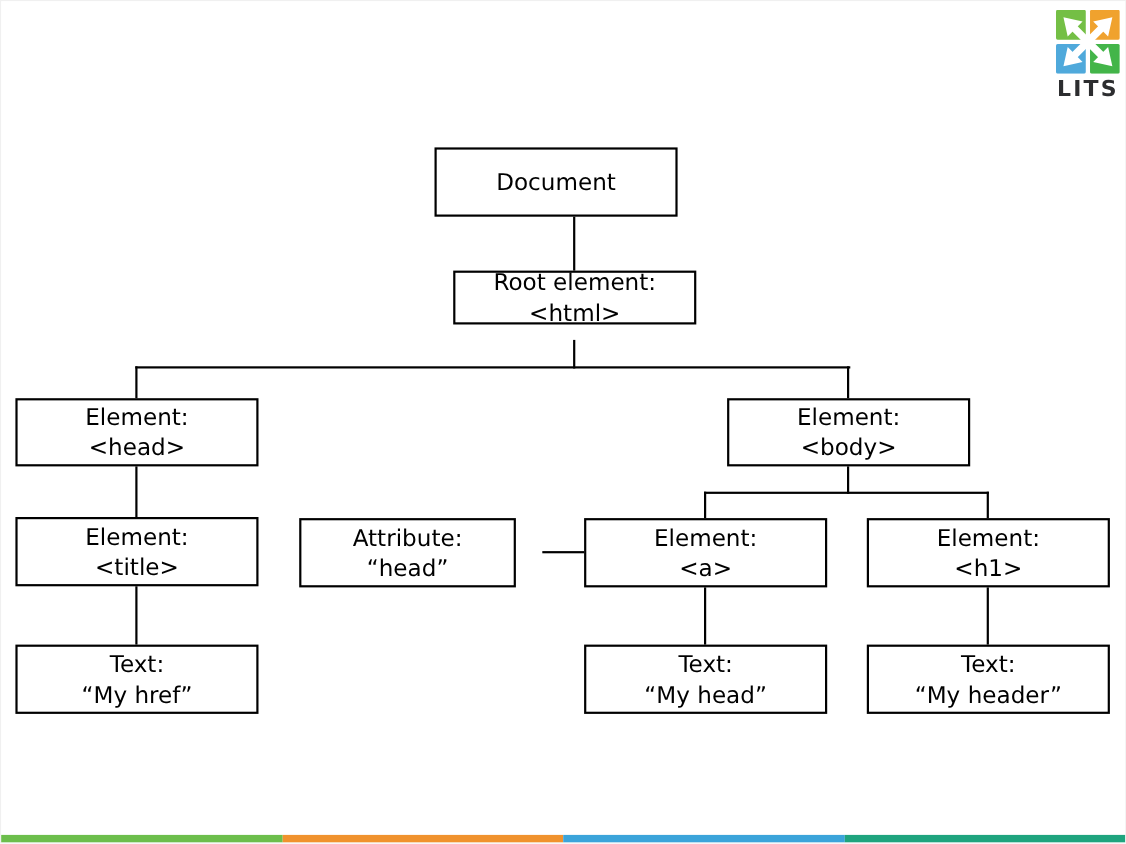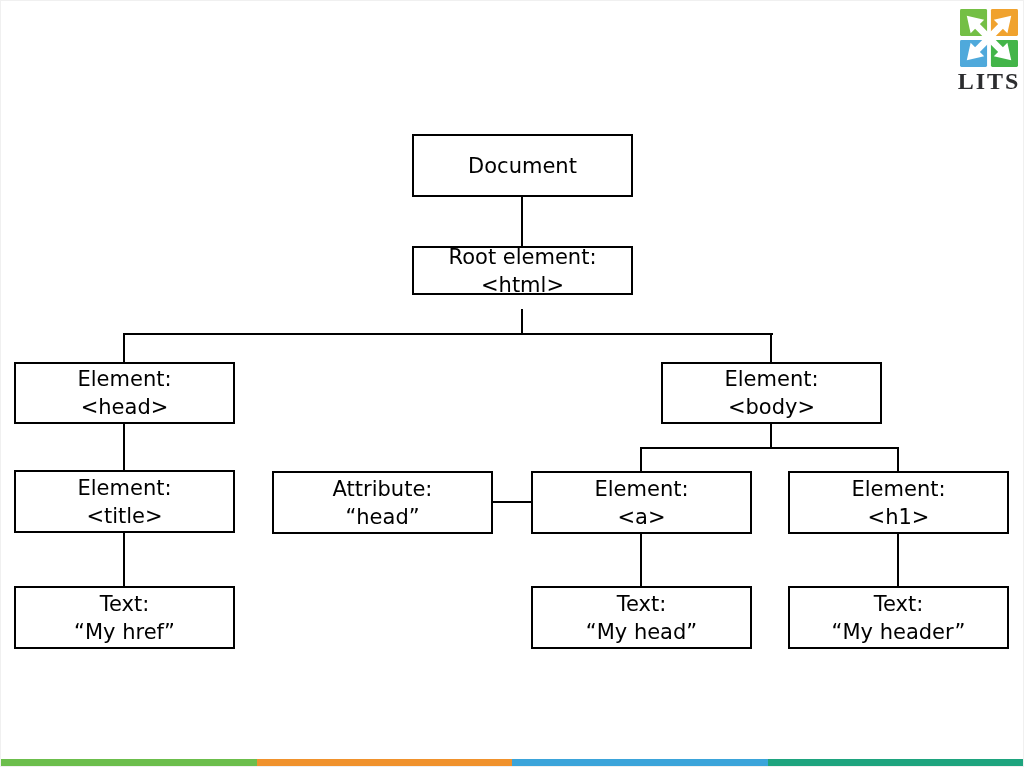--- a/index.html
+++ b/index.html
@@ -30,25 +30,24 @@
     white-space: nowrap;
   }
   .node span:empty { display: none; }
   
   .line { position: absolute; background: #000000; }
   
   .logo { position: absolute; left: 952px; top: 6px; width: 72px; text-align: center; }
   .logo svg { display: block; margin: 2px auto 0 auto; }
   .logo-text {
     margin-top: 1px;
-    font-size: 24px;
+    font-size: 20px;
     font-weight: 600;
     letter-spacing: 2px;
     color: #2c2d2f;
-    font-family: Liberation Serif, serif;
   }
   
   .footer-bar {
     position: absolute;
     left: 0; bottom: 0;
     width: 100%; height: 7px;
     display: flex;
   }
   .footer-bar .seg { flex: 1 1 25%; height: 100%; }
 </style>
@@ -72,21 +71,21 @@
 
       <g fill="#ffffff" stroke="none">
         <line x1="16" y1="16" x2="44" y2="44" stroke="#ffffff" stroke-width="7"></line>
         <polygon points="7,7 25,11 11,25"></polygon>
         <polygon points="53,53 35,49 49,35"></polygon>
       </g>
     </svg>
     <div class="logo-text">LITS</div>
   </div>
 
-  <div class="node" style="left:411px; top:133px; width:221px; height:63px;">
+  <div class="node" style="left:394px; top:133px; width:221px; height:63px;">
     <span>Document</span>
 
   </div>
 
   <div class="node" style="left:411px; top:245px; width:221px; height:49px;">
     <span>Root element:</span>
     <span>&lt;html&gt;</span>
   </div>
 
   <div class="node" style="left:13px; top:361px; width:221px; height:62px;">
@@ -97,21 +96,21 @@
   <div class="node" style="left:660px; top:361px; width:221px; height:62px;">
     <span>Element:</span>
     <span>&lt;body&gt;</span>
   </div>
 
   <div class="node" style="left:13px; top:469px; width:221px; height:63px;">
     <span>Element:</span>
     <span>&lt;title&gt;</span>
   </div>
 
-  <div class="node" style="left:271px; top:470px; width:221px; height:63px;">
+  <div class="node" style="left:271px; top:470px; width:197px; height:63px;">
     <span>Attribute:</span>
     <span>“head”</span>
   </div>
 
   <div class="node" style="left:530px; top:470px; width:221px; height:63px;">
     <span>Element:</span>
     <span>&lt;a&gt;</span>
   </div>
 
   <div class="node" style="left:787px; top:470px; width:221px; height:63px;">

